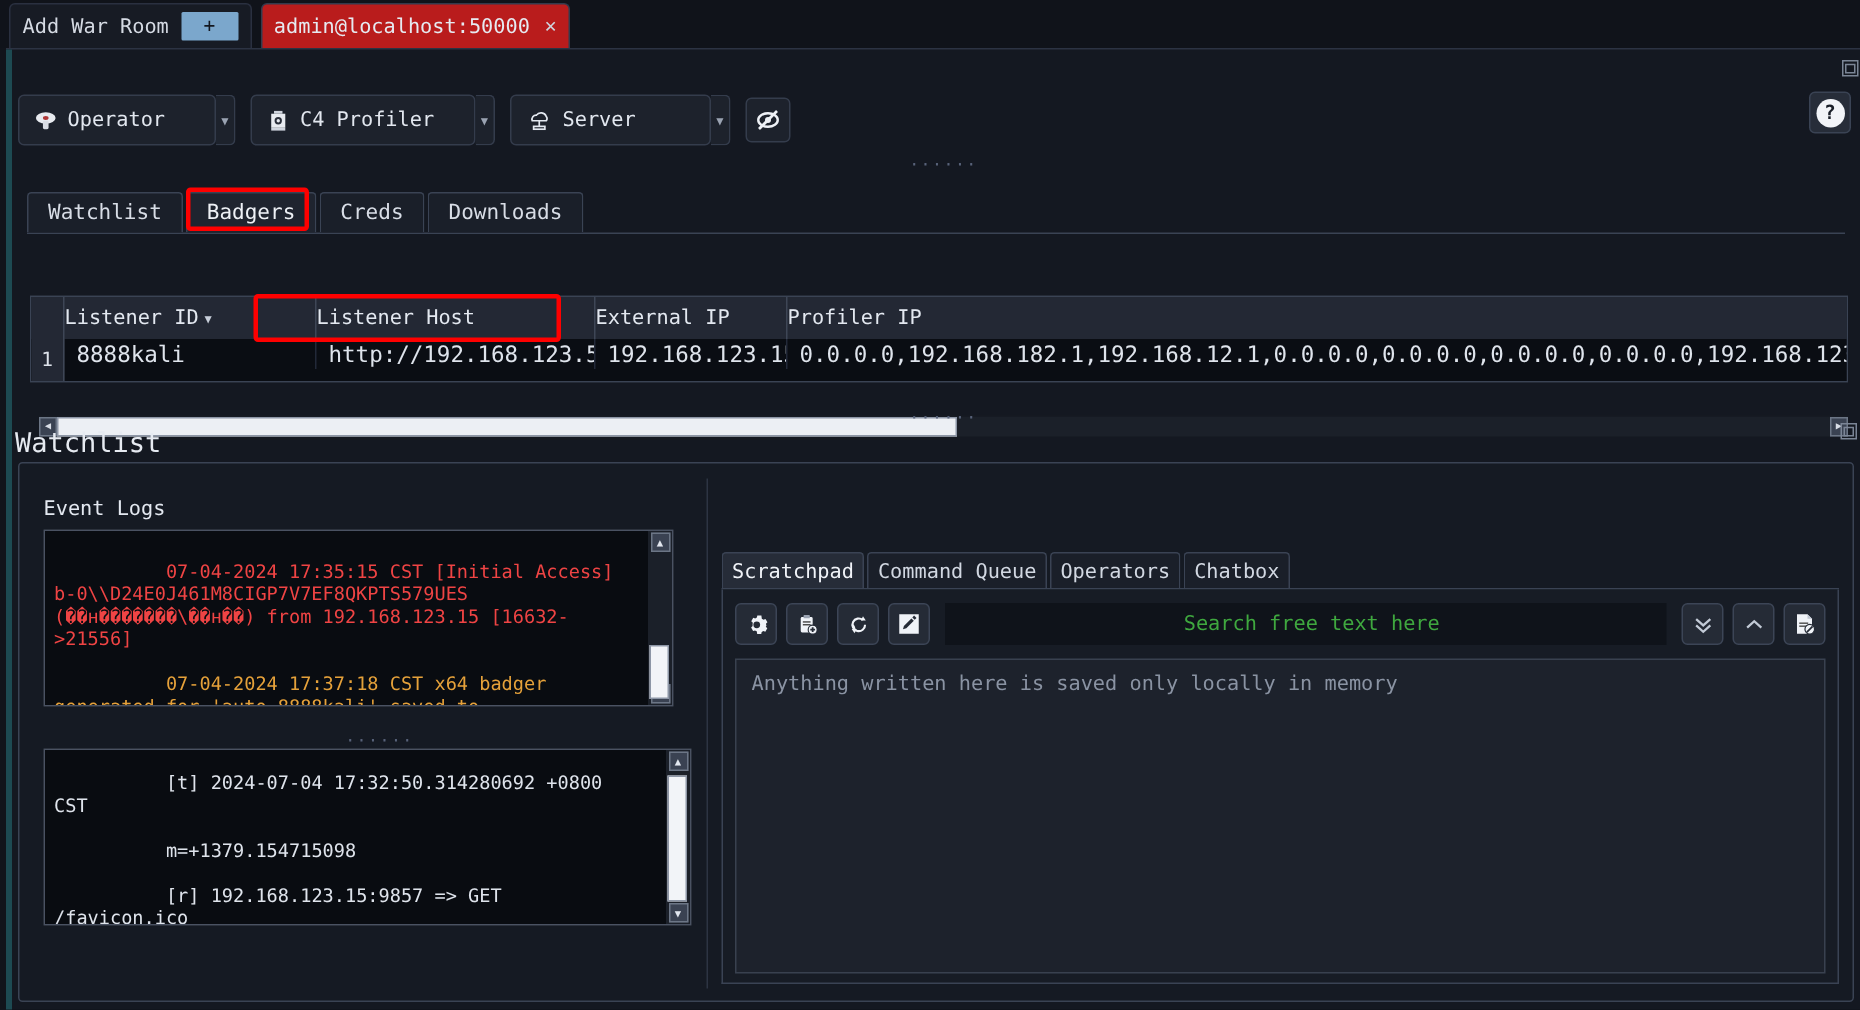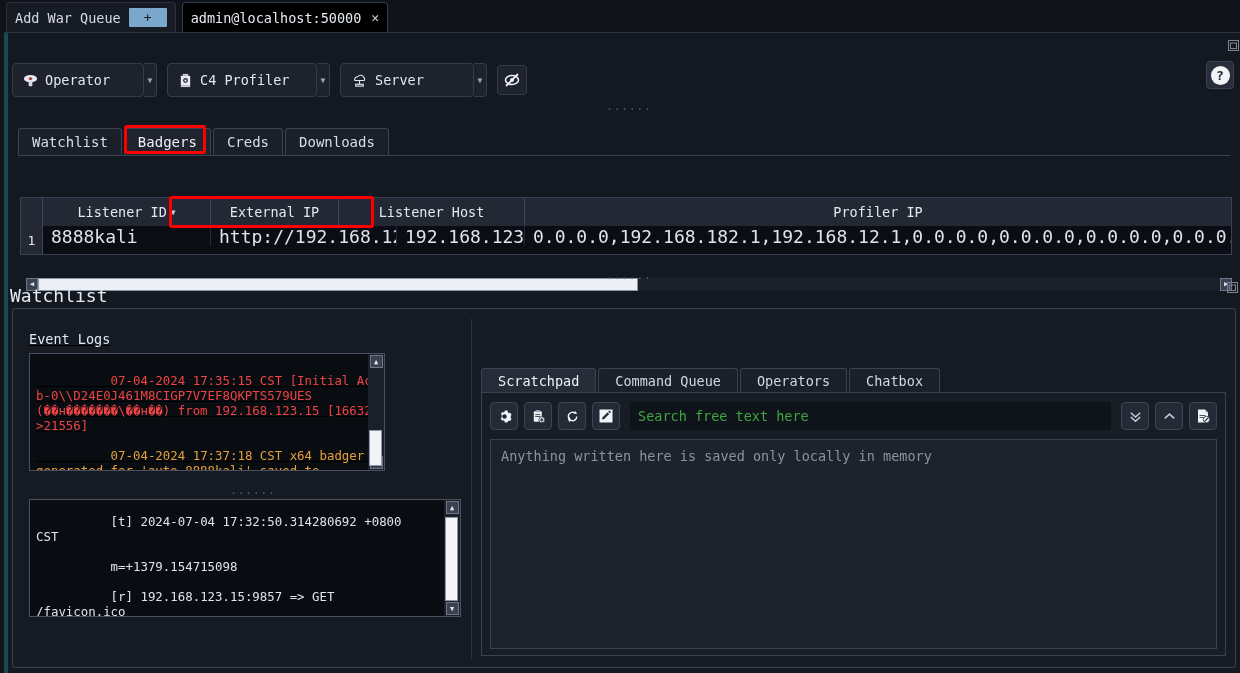--- a/index.html
+++ b/index.html
@@ -15,21 +15,21 @@
   .tabbar {
     position: absolute; left: 0; top: 0; width: 1240px; height: 32px;
     background: #10131a; display: flex; align-items: flex-end;
   }
   .wintab {
     height: 30px; display: flex; align-items: center;
     background: #171b24; border: 1px solid #2a3040; border-bottom: none;
     border-radius: 4px 4px 0 0; color: #d5dae3; font-size: 13.5px;
     padding: 0 8px; margin-left: 6px; gap: 8px;
   }
-  .wintab.active { background: #000000; border-color: #333b4d; color: #e6eaf1; }
+  .wintab.active { background: #b91c1c; border-color: #333b4d; color: #e6eaf1; }
   .plusbtn {
     background: #7ba7cc; color: #13171f; width: 38px; height: 19px;
     display: flex; align-items: center; justify-content: center;
     font-size: 13px; border-radius: 1px;
   }
   .closex { color: #cfd5df; font-size: 13px; padding-left: 2px; }
 
   
   .frame {
     position: absolute; left: 4px; top: 32px; width: 1240px; height: 641px;
@@ -98,26 +98,26 @@
   }
 
   
   .tblwrap {
     position: absolute; left: 16px; top: 164px; width: 1212px; height: 58px;
     border: 1px solid #3a4354; background: #0d1016;
   }
   .thead { display: flex; height: 28px; background: #232834; }
   .th {
     color: #e3e8f0; font-size: 13.5px; display: flex; align-items: center;
-    justify-content: center; border-right: 1px solid #3e4656; height: 28px;
+    justify-content: flex-start; border-right: 1px solid #3e4656; height: 28px;
     position: relative;
   }
   .tbody { display: flex; height: 28px; background: #0a0d13; }
   .td {
-    color: #dfe4ec; font-size: 18px; display: flex; align-items: center;
+    color: #dfe4ec; font-size: 15px; display: flex; align-items: center;
     height: 20px; border-right: 1px solid #222939; padding-left: 8px;
     overflow: hidden; white-space: nowrap;
   }
   .rownum {
     width: 22px; background: #232834; color: #dde2ea; font-size: 13px;
     display: flex; align-items: center; justify-content: center;
     border-right: 1px solid #3e4656; height: 28px;
   }
   .sortcaret { font-size: 8px; margin-left: 4px; color: #c8cfda; }
 
@@ -141,21 +141,21 @@
   .watchlabel {
     position: absolute; left: 6px; top: 252px; color: #e6eaf1; font-size: 18px;
   }
   .wlfloat { position: absolute; right: 5px; top: 248px; color: #7b8596; font-size: 12px; }
 
   
   .panelarea {
     position: absolute; left: 8px; top: 275px; width: 1224px; height: 360px;
     border: 1px solid #3a4354; background: #151a23; border-radius: 3px;
   }
-  .evtpanel { position: absolute; left: 16px; top: 22px; width: 356px; height: 150px; text-decoration: underline; }
+  .evtpanel { position: absolute; left: 16px; top: 22px; width: 420px; height: 150px; }
   .webpanel { position: absolute; left: 16px; top: 190px; width: 432px; height: 140px; }
   .ptitle { color: #e3e8f0; font-size: 13.5px; margin-bottom: 6px; }
   .logbox {
     background: #090c11; border: 1px solid #4a5262; height: 118px;
     position: relative; overflow: hidden;
   }
   .logtext {
     font-size: 12.4px; line-height: 15px; padding: 4px 6px;
     white-space: pre-wrap; word-break: break-word; width: 392px;
   }
@@ -179,53 +179,53 @@
 
   .vsplit {
     position: absolute; left: 458px; top: 10px; width: 1px; height: 340px;
     background: #2d3443;
   }
 
   
   .rightpanel { position: absolute; left: 468px; top: 58px; width: 745px; height: 290px; }
   .rtabs { display: flex; align-items: flex-end; border-bottom: 1px solid #3a4354; height: 26px; }
   .rtab {
-    height: 24px; padding: 0 16px; display: flex; align-items: center;
+    height: 24px; padding: 0 6px; display: flex; align-items: center;
     background: #1a1f29; border: 1px solid #3a4354; border-bottom: none;
     color: #d2d8e2; font-size: 13.5px; border-radius: 3px 3px 0 0; margin-right: 2px;
   }
   .rtab.sel { background: #262c38; color: #f0f3f8; }
   .rbody {
     border: 1px solid #3a4354; border-top: none; height: 263px;
     background: #171c25; padding: 8px 8px 10px 8px;
   }
   .rtoolrow { display: flex; align-items: center; gap: 6px; height: 30px; }
   .tbtn {
     width: 28px; height: 28px; background: #252b36; border: 1px solid #3c4556;
     border-radius: 4px; display: flex; align-items: center; justify-content: center;
     color: #f0f3f8;
   }
   .searchbox {
     flex: 1; height: 28px; background: #0f131a; border: none;
     color: #3fa83f; font-size: 13.5px; display: flex; align-items: center;
-    padding-left: 8px; margin: 0 4px;
+    padding-left: 8px; margin: 0 4px; justify-content: center;
   }
   .scratcharea {
     margin-top: 8px; height: 210px; background: #1d222c;
     border: 1px solid #39414f; color: #8a93a3; font-size: 13.5px;
     padding: 8px 10px;
   }
   svg { display: block; }
 </style>
 </head>
 <body>
 
 <div class="tabbar">
   <div class="wintab">
-    <span>Add War Queue</span>
+    <span>Add War Room</span>
     <span class="plusbtn">+</span>
   </div>
   <div class="wintab active">
     <span>admin@localhost:50000</span>
     <span class="closex">✕</span>
   </div>
 </div>
 
 <div class="frame">
   <div class="leftstripe"></div>
@@ -315,25 +315,25 @@
   </div>
   <div class="redbox" style="left:120px;top:92px;width:82px;height:29px;"></div>
 
   <div class="tblwrap">
     <div class="thead">
       <div class="rownum"></div>
       <div class="th" style="width:168px;">
         <span>Listener ID</span>
         <span class="sortcaret">▼</span>
       </div>
+      <div class="th" style="width:186px;">
+          <span>Listener Host</span>
+        </div>
       <div class="th" style="width:128px;">
           <span>External IP</span>
-        </div>
-      <div class="th" style="width:186px;">
-          <span>Listener Host</span>
         </div>
       <div class="th" style="width:706px;border-right:none;">
           <span>Profiler IP</span>
         </div>
     </div>
     <div class="tbody">
       <div class="rownum">1</div>
       <div class="td" style="width:168px;">8888kali</div>
       <div class="td" style="width:186px;">http://192.168.123.57:5555</div>
       <div class="td" style="width:128px;">192.168.123.15</div>

